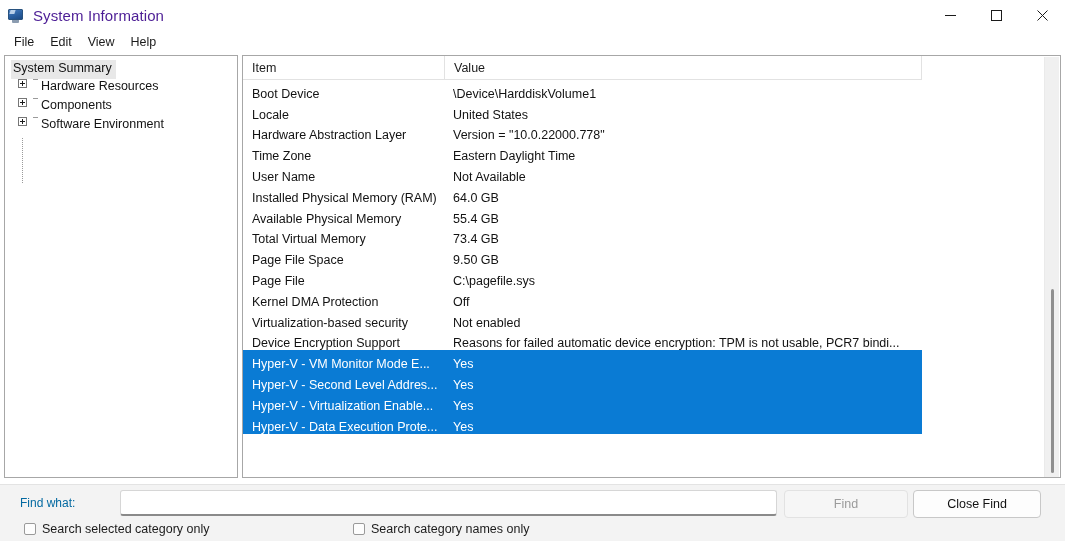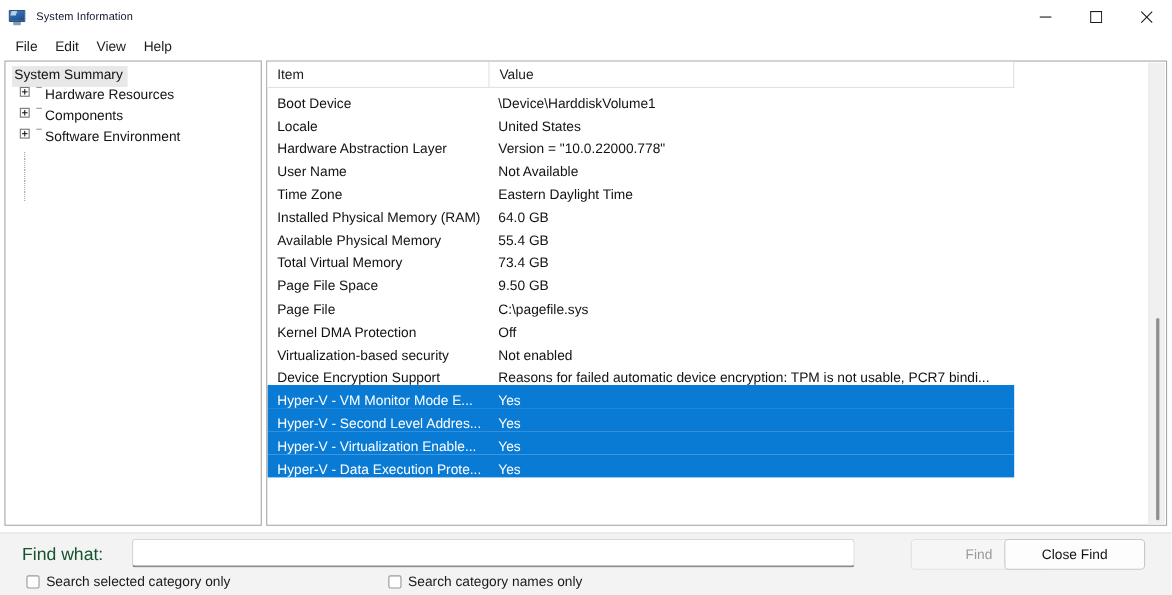--- a/index.html
+++ b/index.html
@@ -36,21 +36,21 @@
     width: 5px; height: 4px;
     background: #cfe0f3; opacity: .85;
     transform: skewX(-18deg);
   }
   #app-icon .stand {
     position: absolute; left: 4px; top: 12px;
     width: 7px; height: 3px;
     background: #8b9cb0; border-radius: 0 0 1px 1px;
   }
   #title-text {
-    font-size: 10px; color: #0f172a;
+    font-size: 15px; color: #4c1d95;
     letter-spacing: .1px; white-space: nowrap;
   }
   .wbtn {
     position: absolute; top: 0; height: 31px; width: 46px;
     display: flex; align-items: center; justify-content: center;
     background: transparent;
   }
   #btn-min { right: 92px; }
   #btn-max { right: 46px; }
   #btn-close { right: 0px; }
@@ -164,42 +164,42 @@
 
   
   #findbar {
     position: absolute; left: 0; top: 484px;
     width: 1065px; height: 57px;
     background: #f3f3f3;
     border-top: 1px solid #e3e3e3;
   }
   #find-label {
     position: absolute; left: 20px; top: 496px;
-    font-size: 16px; color: #14532d;
+    font-size: 12px; color: #0369a1;
   }
   #find-input {
     position: absolute; left: 120px; top: 490px;
     width: 657px; height: 26px;
     background: #ffffff;
     border: 1px solid #d6d6d6;
     border-bottom: 2px solid #8a8a8a;
     border-radius: 3px;
     font-size: 12.5px; color: #1b1b1b;
     padding: 0 8px; outline: none;
     font-family: "Liberation Sans", sans-serif;
   }
   .fbtn {
     position: absolute; top: 490px;
     height: 28px; border-radius: 4px;
     font-size: 12.5px;
     display: flex; align-items: center; justify-content: center;
     font-family: "Liberation Sans", sans-serif;
   }
   #btn-find {
-    left: 828px; width: 124px;
+    left: 784px; width: 124px;
     background: #f6f6f6; border: 1px solid #e2e2e2;
     color: #9b9b9b;
   }
   #btn-close-find {
     left: 913px; width: 128px;
     background: #fdfdfd; border: 1px solid #c8c8c8;
     color: #121212;
   }
   .cbrow {
     position: absolute; top: 522px;
@@ -290,26 +290,26 @@
       </div>
       <div class="row">
         <div class="cell-item">Locale</div>
         <div class="cell-value">United States</div>
       </div>
       <div class="row">
         <div class="cell-item">Hardware Abstraction Layer</div>
         <div class="cell-value">Version = "10.0.22000.778"</div>
       </div>
       <div class="row">
+        <div class="cell-item">Time Zone</div>
+        <div class="cell-value">Eastern Daylight Time</div>
+      </div>
+      <div class="row">
         <div class="cell-item">User Name</div>
         <div class="cell-value">Not Available</div>
-      </div>
-      <div class="row">
-        <div class="cell-item">Time Zone</div>
-        <div class="cell-value">Eastern Daylight Time</div>
       </div>
       <div class="row">
         <div class="cell-item">Installed Physical Memory (RAM)</div>
         <div class="cell-value">64.0 GB</div>
       </div>
       <div class="row">
         <div class="cell-item">Available Physical Memory</div>
         <div class="cell-value">55.4 GB</div>
       </div>
       <div class="row">

